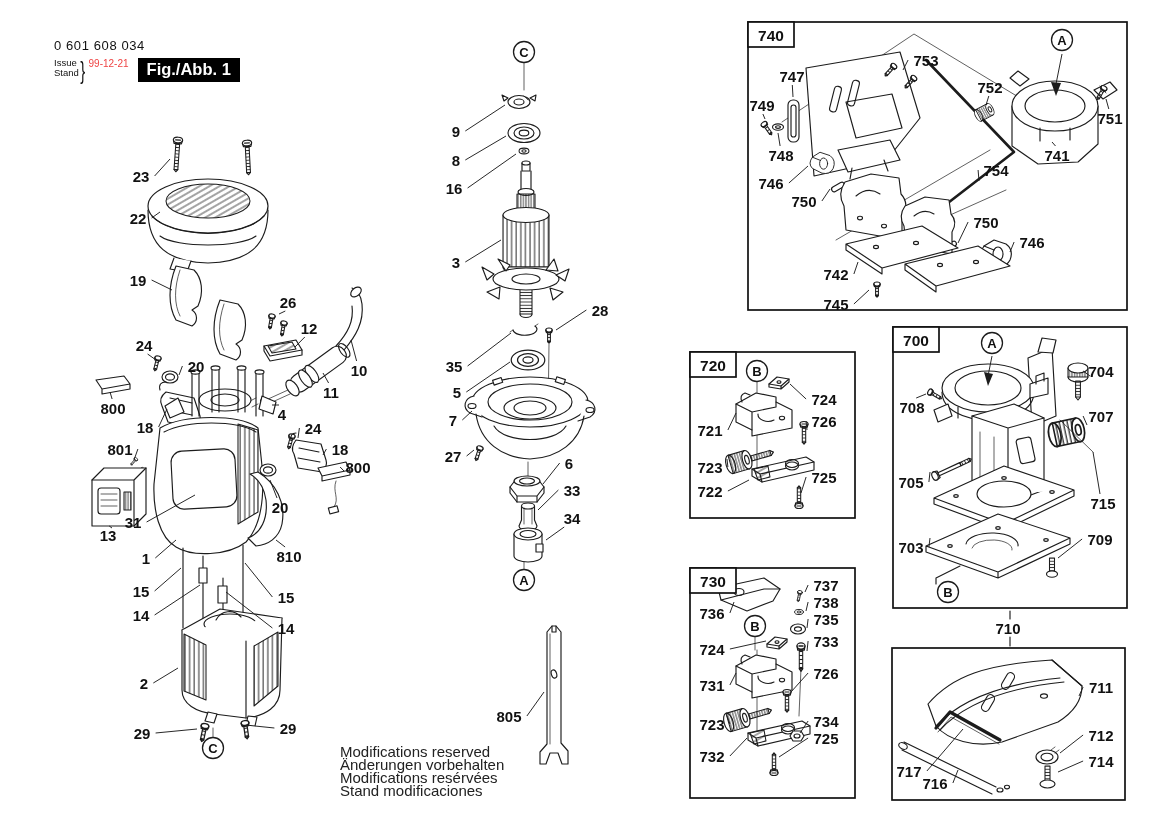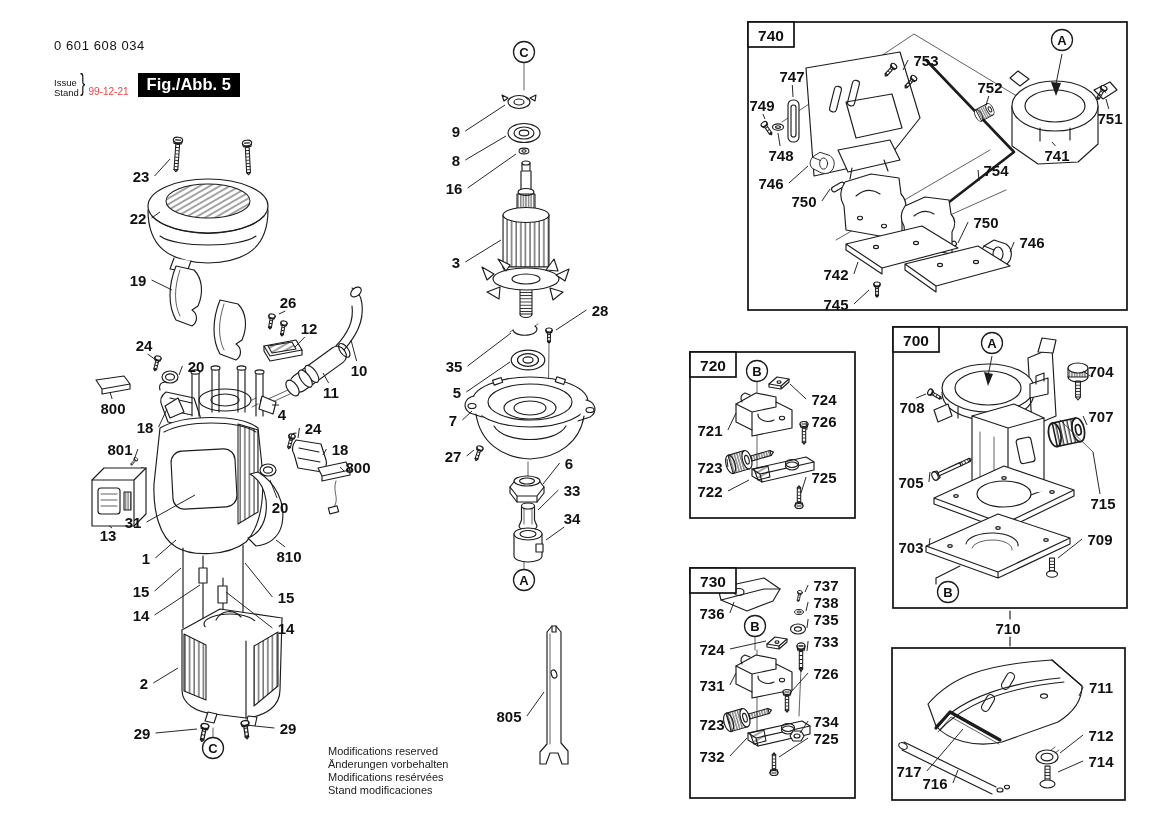--- a/index.html
+++ b/index.html
@@ -14,42 +14,42 @@
   .k3{stroke-width:3.2}
   .leader{stroke:#1c1c1c;stroke-width:0.95;fill:none}
   .plabel{font:bold 15px "Liberation Sans",sans-serif;fill:#111;text-anchor:middle}
   .boxrect{fill:none;stroke:#111;stroke-width:1.7}
   .boxlabelrect{fill:#fff;stroke:#111;stroke-width:1.7}
   .boxlabel{font:bold 15.5px "Liberation Sans",sans-serif;fill:#111;text-anchor:middle}
   .refc{fill:#fff;stroke:#1c1c1c;stroke-width:1.3}
   .refletter{font:bold 13px "Liberation Sans",sans-serif;fill:#111;text-anchor:middle}
   .header{position:absolute;left:54px;top:38px}
   .doc-number{font-size:13px;color:#111;letter-spacing:.6px}
-  .issue-row{display:flex;align-items:flex-end;margin-top:17px}
+  .issue-row{display:flex;align-items:flex-start;margin-top:5px}
   .issue-stack{display:flex;flex-direction:column;font-size:9.5px;line-height:9.5px;color:#111}
   .brace{font-size:23px;color:#111;display:inline-block;transform:scaleX(.65);margin:0 2px 0 0}
   .date{font-size:10px;color:#ef4444;margin-right:9px;white-space:nowrap}
   .fig-badge{background:#000;color:#fff;font-weight:bold;font-size:16.5px;padding:2px 9px 3px;white-space:nowrap}
-  .footer{position:absolute;left:328px;top:745px;font-size:11px;line-height:13px;color:#222}
+  .footer{position:absolute;left:340px;top:745px;font-size:15px;line-height:13px;color:#222}
 </style>
 </head>
 <body>
 
 <div class="page">
 
   <div class="header">
     <div class="doc-number">0 601 608 034</div>
     <div class="issue-row">
       <div class="issue-stack">
         <span>Issue</span>
         <span>Stand</span>
       </div>
       <span class="brace">}</span>
       <span class="date">99-12-21</span>
-      <span class="fig-badge">Fig./Abb. 5</span>
+      <span class="fig-badge">Fig./Abb. 1</span>
     </div>
   </div>
 
   <svg id="diagram" width="1168" height="826" viewBox="0 0 1168 826">
     <defs>
       <pattern id="pt" width="4" height="3.2" patternUnits="userSpaceOnUse">
           <line x1="0" y1="1.2" x2="4" y2="1.2" stroke="#1c1c1c" stroke-width="0.9"></line>
         </pattern>
       <pattern id="pv" width="4.6" height="4.6" patternUnits="userSpaceOnUse">
           <line x1="1" y1="0" x2="1" y2="4.6" stroke="#1c1c1c" stroke-width="0.95"></line>

